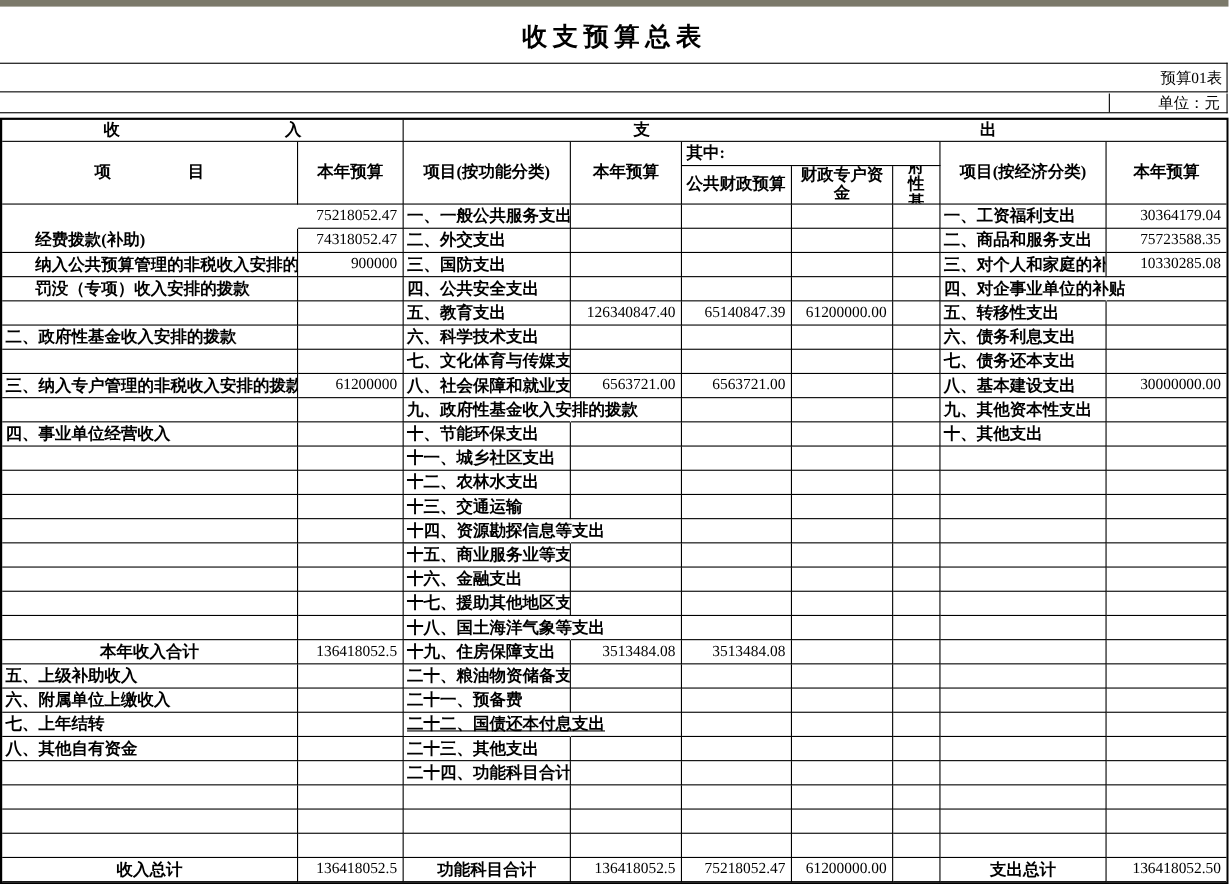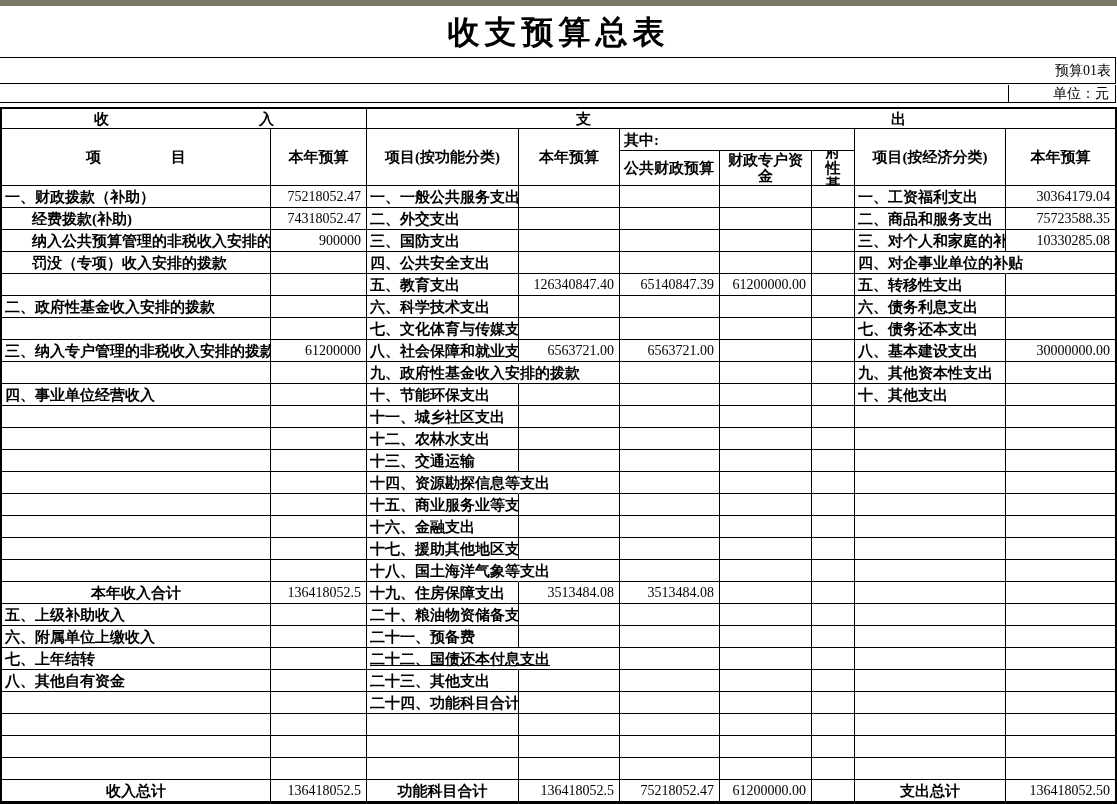--- a/index.html
+++ b/index.html
@@ -5,21 +5,21 @@
   html,body{margin:0;padding:0;}
   body{
     width:1117px;height:804px;position:relative;background:#fff;overflow:hidden;
     font-family:"Liberation Serif","DejaVu Serif",serif;color:#000;
   }
   .top-strip{position:absolute;left:0;top:0;width:1117px;height:6px;}
   .doc-title{
     position:absolute;left:0;top:11px;width:1117px;height:44px;
     display:flex;align-items:center;justify-content:center;
     font-family:"Liberation Sans","DejaVu Sans",sans-serif;
-    font-size:32px;font-weight:bold;letter-spacing:5px;
+    font-size:23px;font-weight:bold;letter-spacing:5px;
   }
   .info-row-1{
     position:absolute;left:0;top:57px;width:1116px;height:27px;
     border-top:1px solid #000;border-bottom:1px solid #000;border-right:1px solid #000;
     display:flex;align-items:center;justify-content:flex-end;
     font-size:14px;padding-right:4px;box-sizing:border-box;
   }
   .info-row-2{
     position:absolute;left:0;top:85px;width:1116px;height:18px;
     border-bottom:1px solid #000;border-right:1px solid #000;
@@ -85,21 +85,20 @@
   </div>
   <div class="c hd" style="grid-column:2;grid-row:2/4;">本年预算</div>
   <div class="c hd" style="grid-column:3;grid-row:2/4;">项目(按功能分类)</div>
   <div class="c hd" style="grid-column:4;grid-row:2/4;">本年预算</div>
   <div class="c hd hl" style="grid-column:5/8;grid-row:2;">其中:</div>
   <div class="c hd hl" style="grid-column:5;grid-row:3;">公共财政预算</div>
   <div class="c hd wrap" style="grid-column:6;grid-row:3;">财政专户资金</div>
   <div class="c hd wrap" style="grid-column:7;grid-row:3;">政府性基金</div>
   <div class="c hd" style="grid-column:8;grid-row:2/4;">项目(按经济分类)</div>
   <div class="c hd nr" style="grid-column:9;grid-row:2/4;">本年预算</div>
-<div class="c lab" style="grid-area: 4 / 1;">一、财政拨款（补助）</div>
     <div class="c val" style="grid-area: 4 / 2;">75218052.47</div>
     <div class="c lab" style="grid-area: 4 / 3;">一、一般公共服务支出</div>
     <div class="c val" style="grid-area: 4 / 4;"></div>
     <div class="c val" style="grid-area: 4 / 5;"></div>
     <div class="c val" style="grid-area: 4 / 6;"></div>
     <div class="c val" style="grid-area: 4 / 7;"></div>
     <div class="c lab" style="grid-area: 4 / 8;">一、工资福利支出</div>
     <div class="c val nr" style="grid-area: 4 / 9;">30364179.04</div>
     <div class="c lab ind" style="grid-area: 5 / 1;">经费拨款(补助)</div>
     <div class="c val" style="grid-area: 5 / 2;">74318052.47</div>

